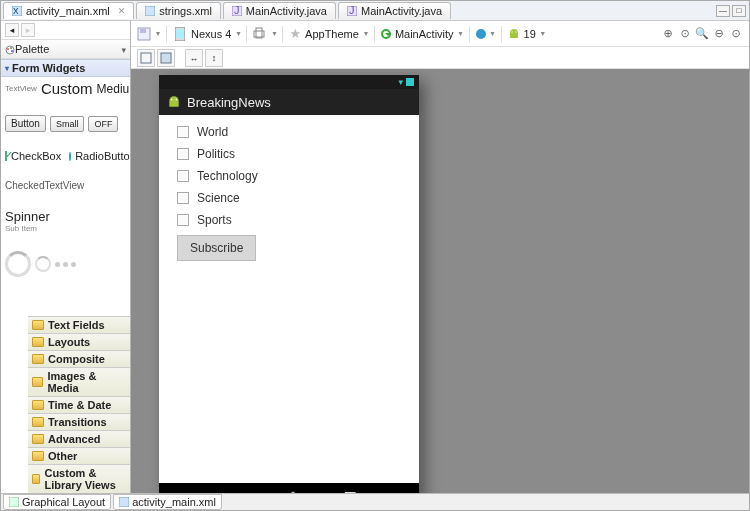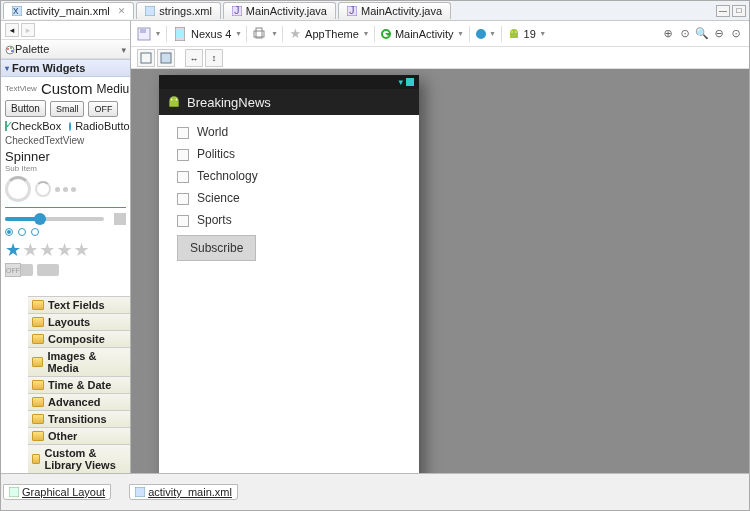--- a/index.html
+++ b/index.html
@@ -14,21 +14,21 @@
 .wb{width:14px;height:12px;border:1px solid #aaa;background:#f5f5f5;display:flex;align-items:center;justify-content:center;font-size:8px;}
 .body{flex:1;display:flex;min-height:0;}
 .palette{width:130px;border-right:1px solid #b5b5b5;background:#fff;display:flex;flex-direction:column;}
 .pal-arrows{display:flex;gap:2px;padding:2px 4px;}
 .pal-ar{width:14px;height:14px;border:1px solid #ccc;display:flex;align-items:center;justify-content:center;font-size:9px;background:#f8f8f8;}
 .pal-hdr{display:flex;align-items:flex-end;padding:3px 4px;border-top:1px solid #ddd;border-bottom:1px solid #ddd;background:linear-gradient(#fdfdfd,#eee);}
 .pal-hdr .ico{width:10px;height:10px;}
 .dd{margin-left:auto;font-size:9px;color:#666;}
 .section-hdr{background:linear-gradient(#e9eefc,#d8e0f2);border-top:1px solid #c3cbe0;border-bottom:1px solid #c3cbe0;padding:2px 4px;font-weight:bold;display:flex;align-items:center;gap:3px;}
 .section-hdr .tri{font-size:8px;color:#46a;}
-.pal-body{flex:1;overflow:hidden;padding:3px 4px;display:flex;flex-direction:column;gap:3px;}
+.pal-body{flex:1;overflow:hidden;padding:3px 4px;display:flex;flex-direction:column;gap:18px;}
 .row{display:flex;align-items:center;gap:4px;}
 .tv{color:#777;font-size:8px;}
 .lg{font-size:15px;}
 .md{font-size:12px;}
 .sm{font-size:8px;color:#888;}
 .btn{border:1px solid #999;background:linear-gradient(#fdfdfd,#e5e5e5);padding:2px 5px;border-radius:2px;font-size:10px;}
 .chk{width:10px;height:10px;border:1px solid #5a8;display:inline-block;position:relative;}
 .chk::after{content:"✓";position:absolute;top:-3px;left:-1px;font-size:10px;color:#3a7;}
 .rbt{width:9px;height:9px;border:1px solid #39c;border-radius:50%;display:inline-block;position:relative;}
 .rbt::after{content:"";position:absolute;inset:2px;background:#39c;border-radius:50%;}
@@ -47,21 +47,21 @@
 .rsm{width:8px;height:8px;border:1px solid #39c;border-radius:50%;}
 .rsm.on::after{content:"";display:block;width:4px;height:4px;background:#39c;border-radius:50%;margin:1px;}
 .stars{display:flex;gap:1px;}
 .star{font-size:18px;color:#ccc;}
 .star.on{color:#39c;}
 .switch{width:28px;height:12px;background:#ccc;border-radius:2px;position:relative;}
 .switch .knob{position:absolute;left:0;top:-1px;width:16px;height:14px;background:#ddd;border:1px solid #bbb;font-size:7px;color:#999;display:flex;align-items:center;justify-content:center;}
 .folders{margin-top:auto;padding-left:27px;}
 .fld{display:flex;align-items:center;gap:4px;padding:2px 4px;background:linear-gradient(#f5f5ef,#eaead8);border-top:1px solid #ccc;font-weight:bold;}
 .fld .fi{width:12px;height:10px;background:linear-gradient(#ffe27a,#e6b84a);border:1px solid #c89b2a;border-radius:1px;}
-.bottom-tabs{display:flex;gap:18px;border-top:1px solid #bbb;padding:10px 2px;background:#f0f0f0;text-decoration:underline;}
+.bottom-tabs{display:flex;gap:2px;border-top:1px solid #bbb;padding:0 2px;background:#f0f0f0;}
 .btab{display:flex;align-items:center;gap:3px;padding:1px 5px;border:1px solid #bbb;background:#fff;border-radius:0 0 3px 3px;font-size:10px;}
 .btab .bi{width:10px;height:10px;}
 .canvas{flex:1;background:#fff;display:flex;flex-direction:column;}
 .toolbar{height:26px;display:flex;align-items:center;gap:4px;padding:0 6px;border-bottom:1px solid #ddd;}
 .tb-ico{width:14px;height:14px;display:flex;align-items:center;justify-content:center;}
 .tb-sep{width:1px;height:16px;background:#ddd;margin:0 2px;}
 .tb-dd{font-size:8px;color:#888;margin-left:1px;}
 .tb-txt{font-size:11px;}
 .tb-star{color:#bbb;font-size:13px;}
 .tb-green{color:#3a3;width:10px;height:10px;border:2px solid #3a3;border-radius:50%;display:inline-block;position:relative;}
@@ -74,21 +74,21 @@
 .sb-btn{width:18px;height:18px;border:1px solid #ccc;background:#f7f7f7;display:flex;align-items:center;justify-content:center;font-size:9px;}
 .design{flex:1;background:#8b8b8b;position:relative;overflow:hidden;}
 .device{position:absolute;left:28px;top:6px;width:260px;height:438px;background:#fff;box-shadow:6px 6px 14px rgba(0,0,0,.4);}
 .dev-status{height:14px;background:#1a1a1a;display:flex;justify-content:flex-end;align-items:center;gap:3px;padding:0 5px;}
 .wifi{color:#3cc;font-size:9px;}
 .batt{width:8px;height:8px;background:#3cc;}
 .dev-appbar{height:26px;background:#222;display:flex;align-items:center;gap:6px;padding:0 8px;}
 .droid{width:14px;height:14px;}
 .app-title{color:#eee;font-size:13px;}
 .dev-content{padding:10px 18px;display:flex;flex-direction:column;gap:8px;}
-.citem{display:flex;align-items:flex-end;gap:8px;}
+.citem{display:flex;align-items:center;gap:8px;}
 .cbox{width:12px;height:12px;border:1px solid #aaa;background:#fafafa;}
 .clbl{font-size:12px;color:#333;}
 .sub-btn{align-self:flex-start;padding:5px 12px;background:#d7d7d7;border:1px solid #bbb;font-size:12px;color:#333;}
 .navbar{position:absolute;left:0;right:0;bottom:0;height:30px;background:#000;display:flex;align-items:center;justify-content:center;gap:44px;}
 .nav-ico{color:#ddd;font-size:15px;}
 svg{display:block;}
 </style>
 </head>
 <body>
 
@@ -227,25 +227,25 @@
         <div class="fld">
             <span class="fi"></span>
             <span>Images &amp; Media</span>
           </div>
         <div class="fld">
             <span class="fi"></span>
             <span>Time &amp; Date</span>
           </div>
         <div class="fld">
             <span class="fi"></span>
+            <span>Transitions</span>
+          </div>
+        <div class="fld">
+            <span class="fi"></span>
             <span>Advanced</span>
-          </div>
-        <div class="fld">
-            <span class="fi"></span>
-            <span>Transitions</span>
           </div>
         <div class="fld">
             <span class="fi"></span>
             <span>Other</span>
           </div>
         <div class="fld">
             <span class="fi"></span>
             <span>Custom &amp; Library Views</span>
           </div>
       </div>

